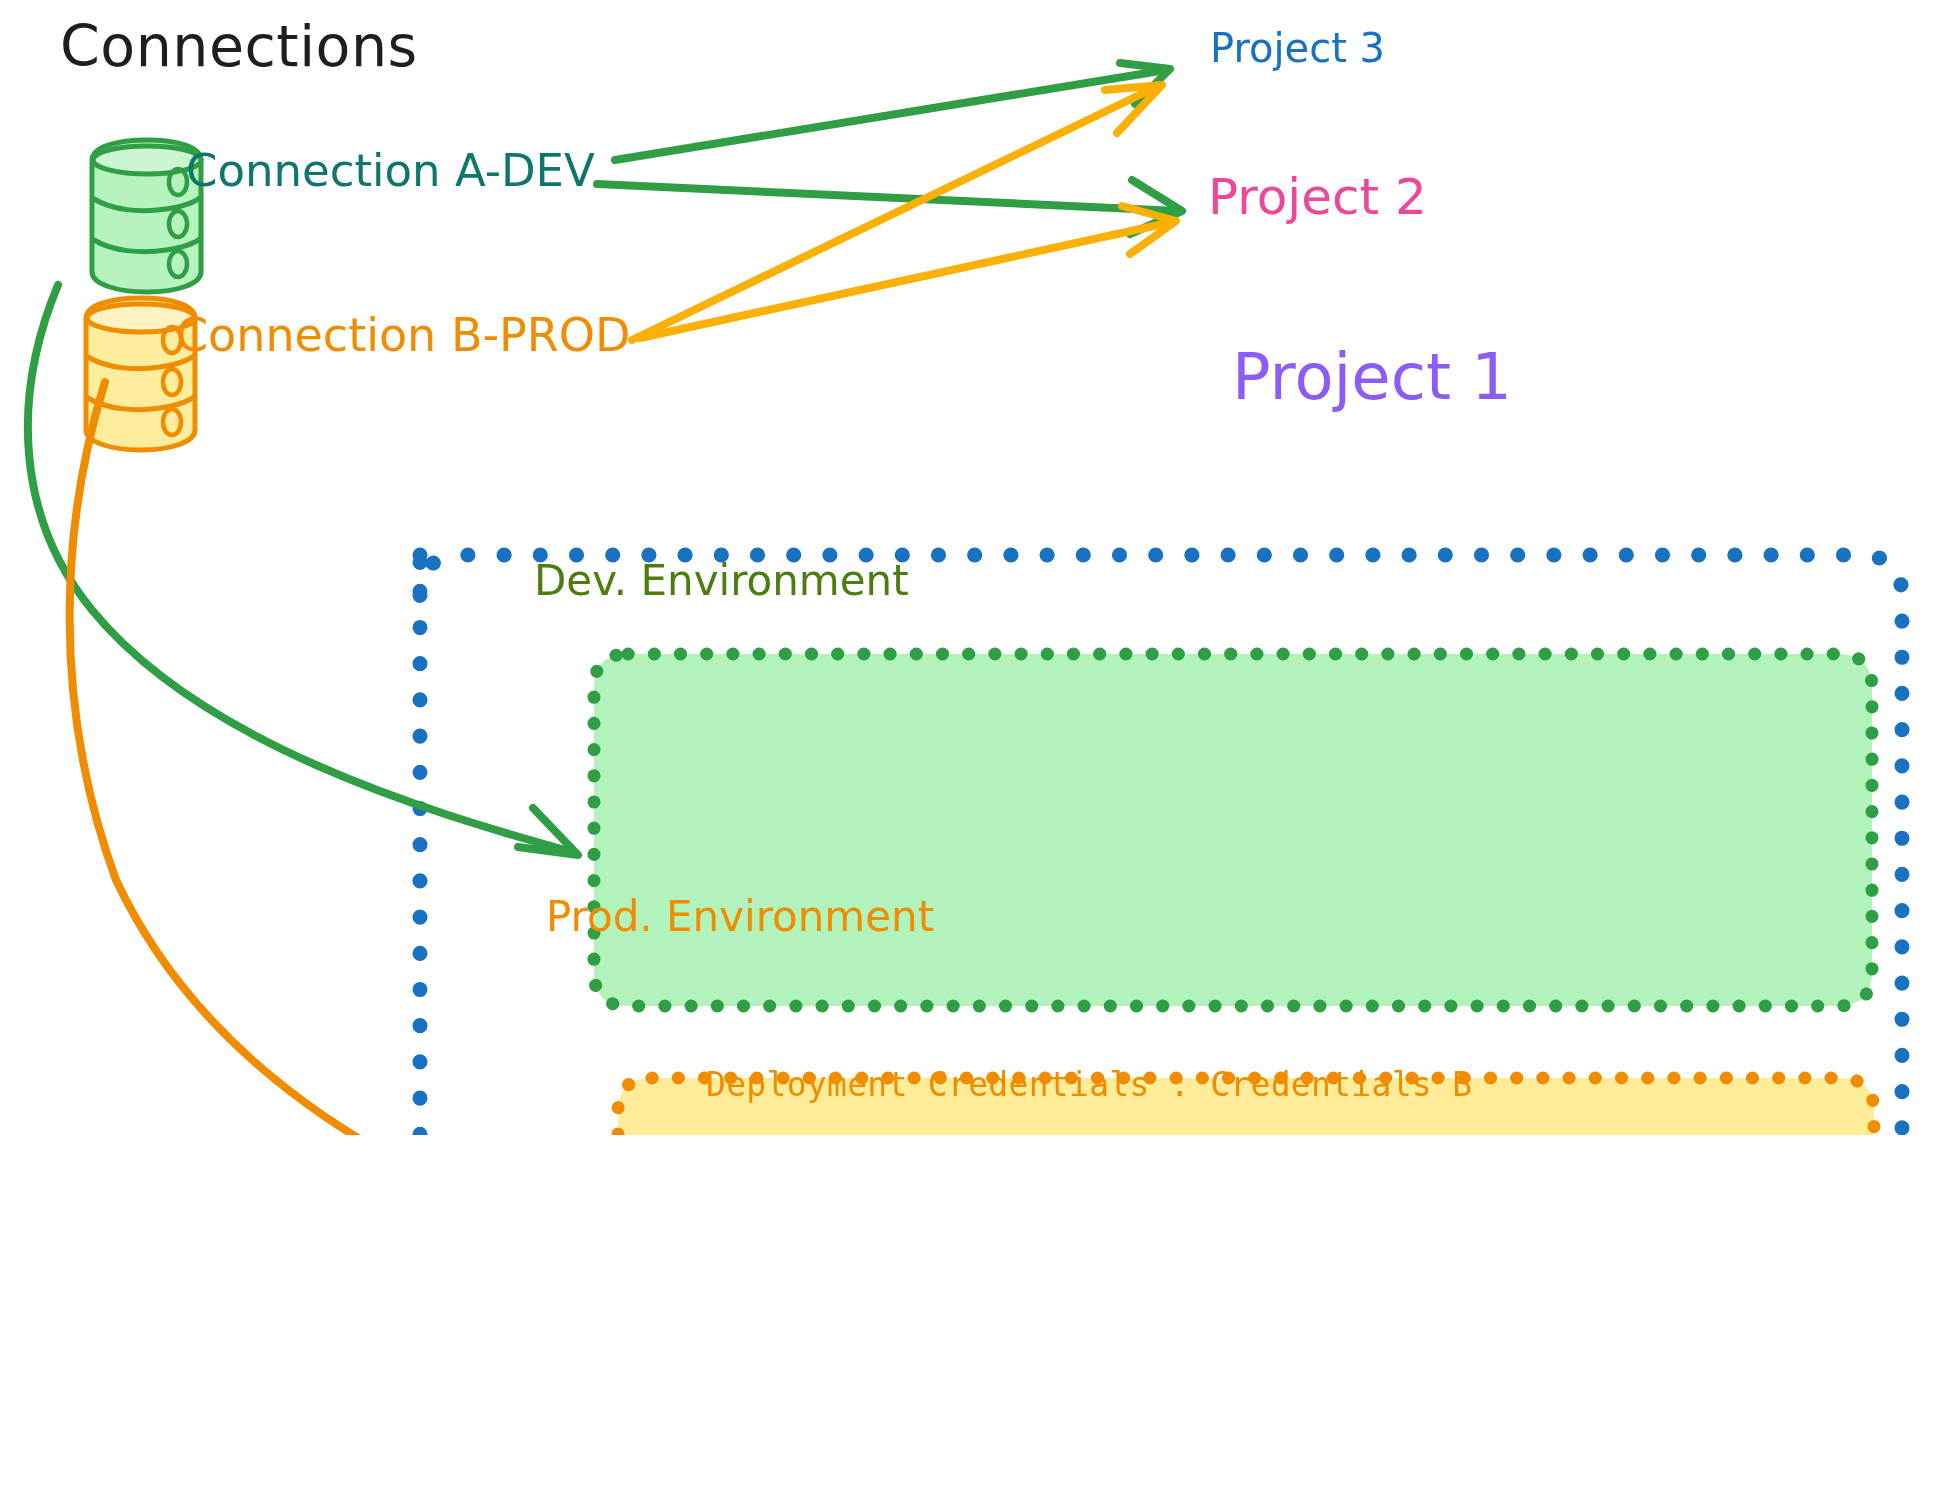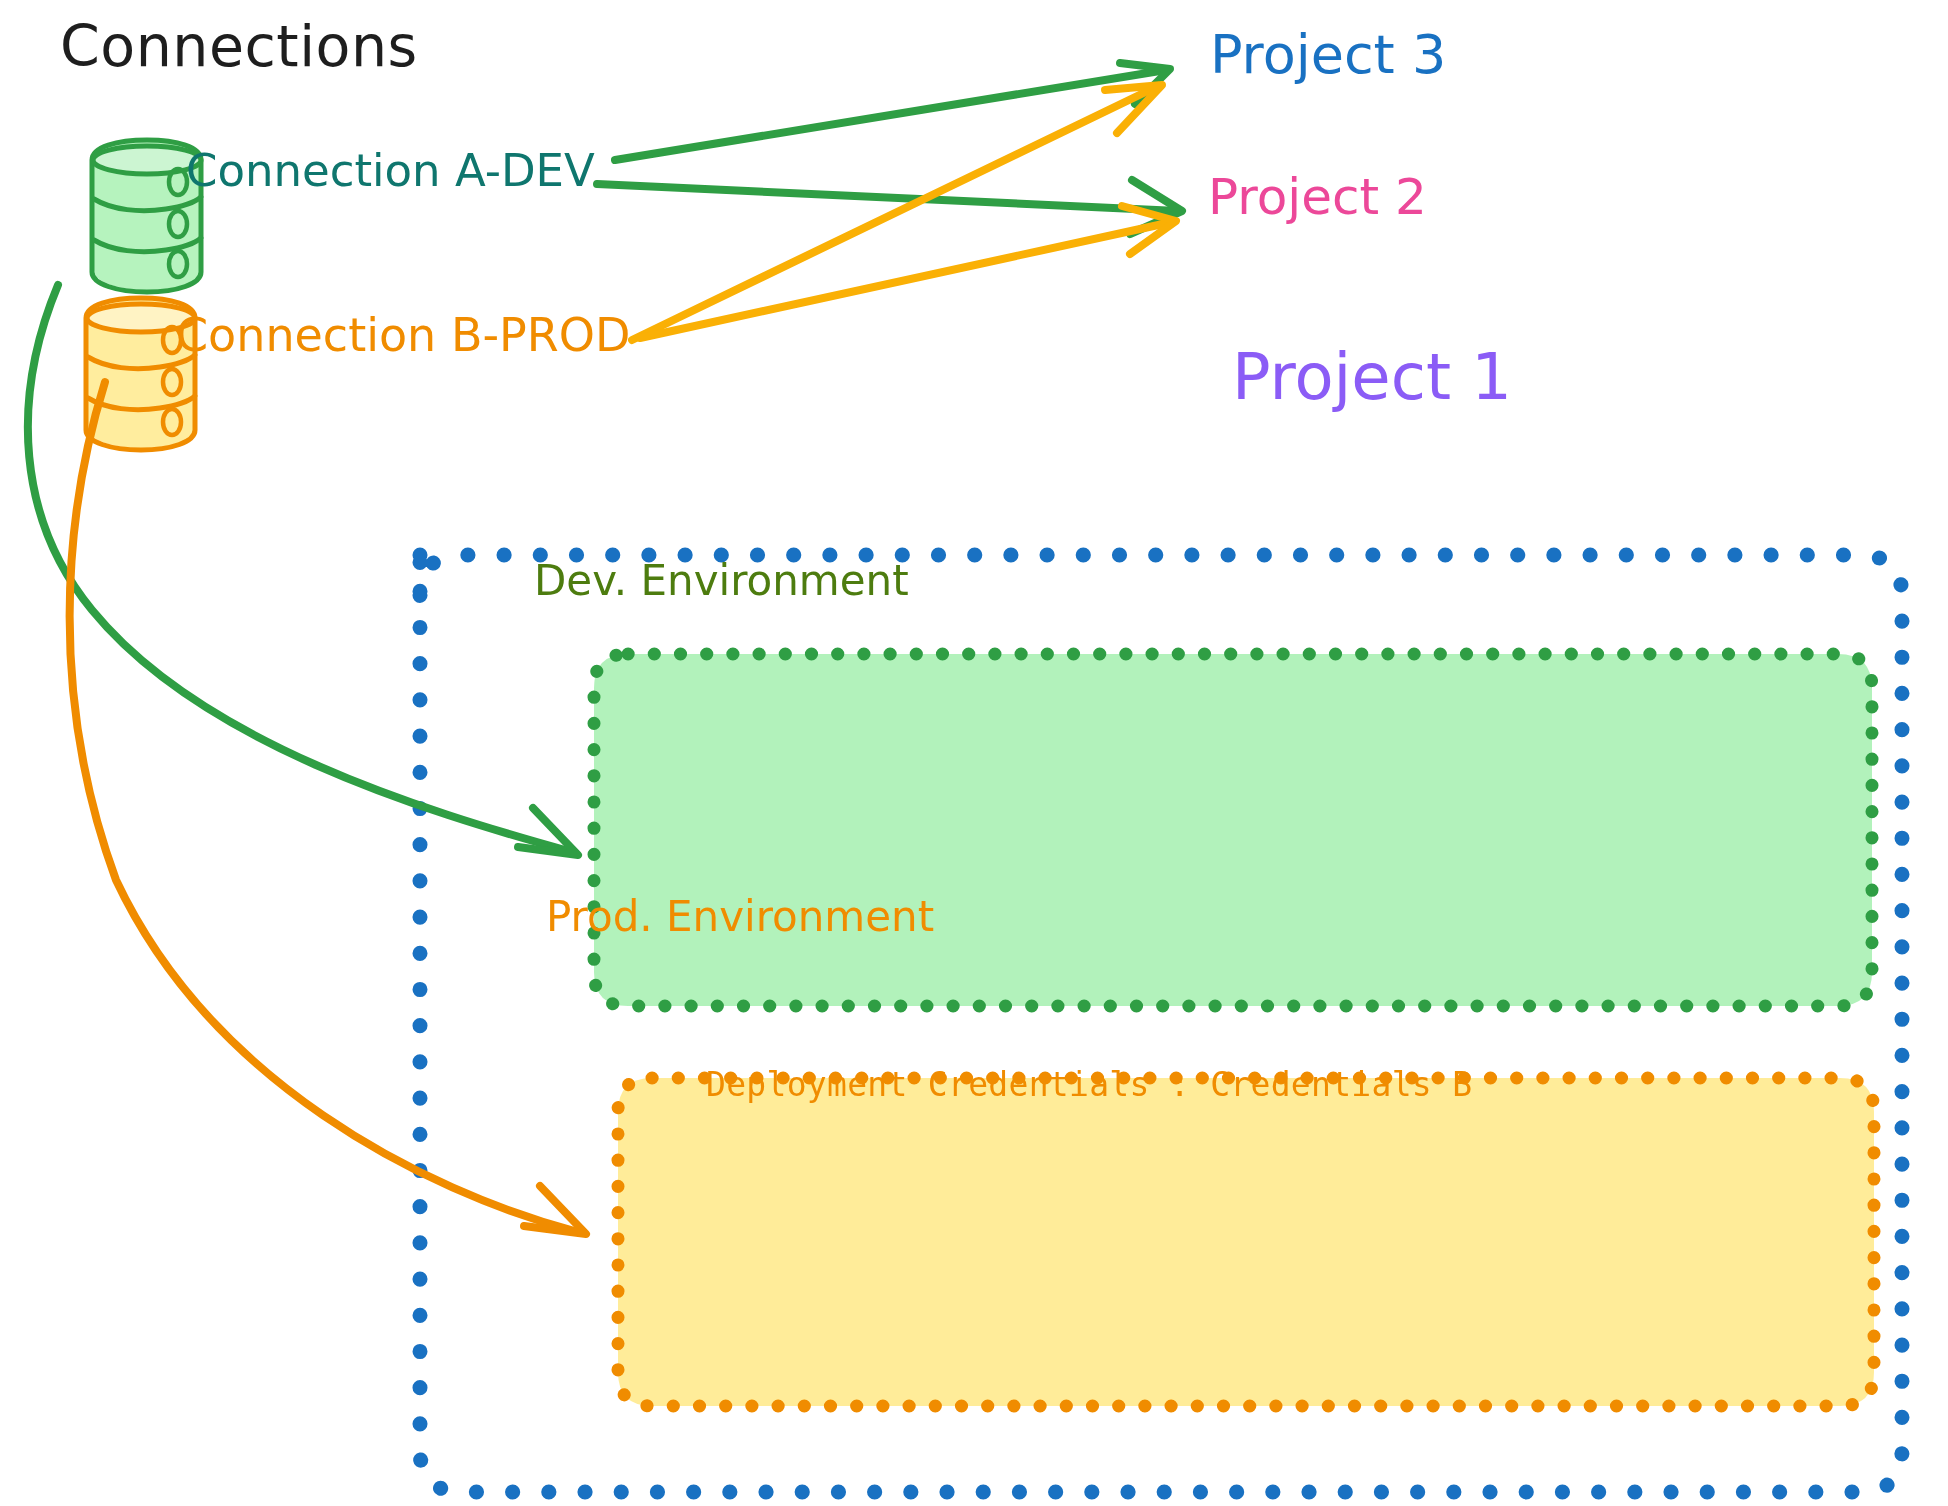--- a/index.html
+++ b/index.html
@@ -7,21 +7,21 @@
     margin: 0;
     padding: 0;
     background: #ffffff;
   }
   body {
     font-family: "DejaVu Sans", sans-serif;
   }
   #canvas {
     position: relative;
     width: 1948px;
-    height: 1506px;
+    height: 1135px;
     background: #ffffff;
     overflow: hidden;
   }
   #art {
     position: absolute;
     top: 0; left: 0;
     width: 1948px;
     height: 1506px;
   }
   .lbl {
@@ -51,21 +51,21 @@
   }
   #label-conn-b {
     left: 176px;
     top: 312px;
     font-size: 46px;
     color: #f08c00;
   }
   #label-project-3 {
     left: 1210px;
     top: 28px;
-    font-size: 54px;
+    font-size: 40px;
     color: #1971c2;
   }
   #label-project-2 {
     left: 1208px;
     top: 172px;
     font-size: 50px;
     color: #ec4899;
   }
   #label-project-1 {
     left: 1232px;

